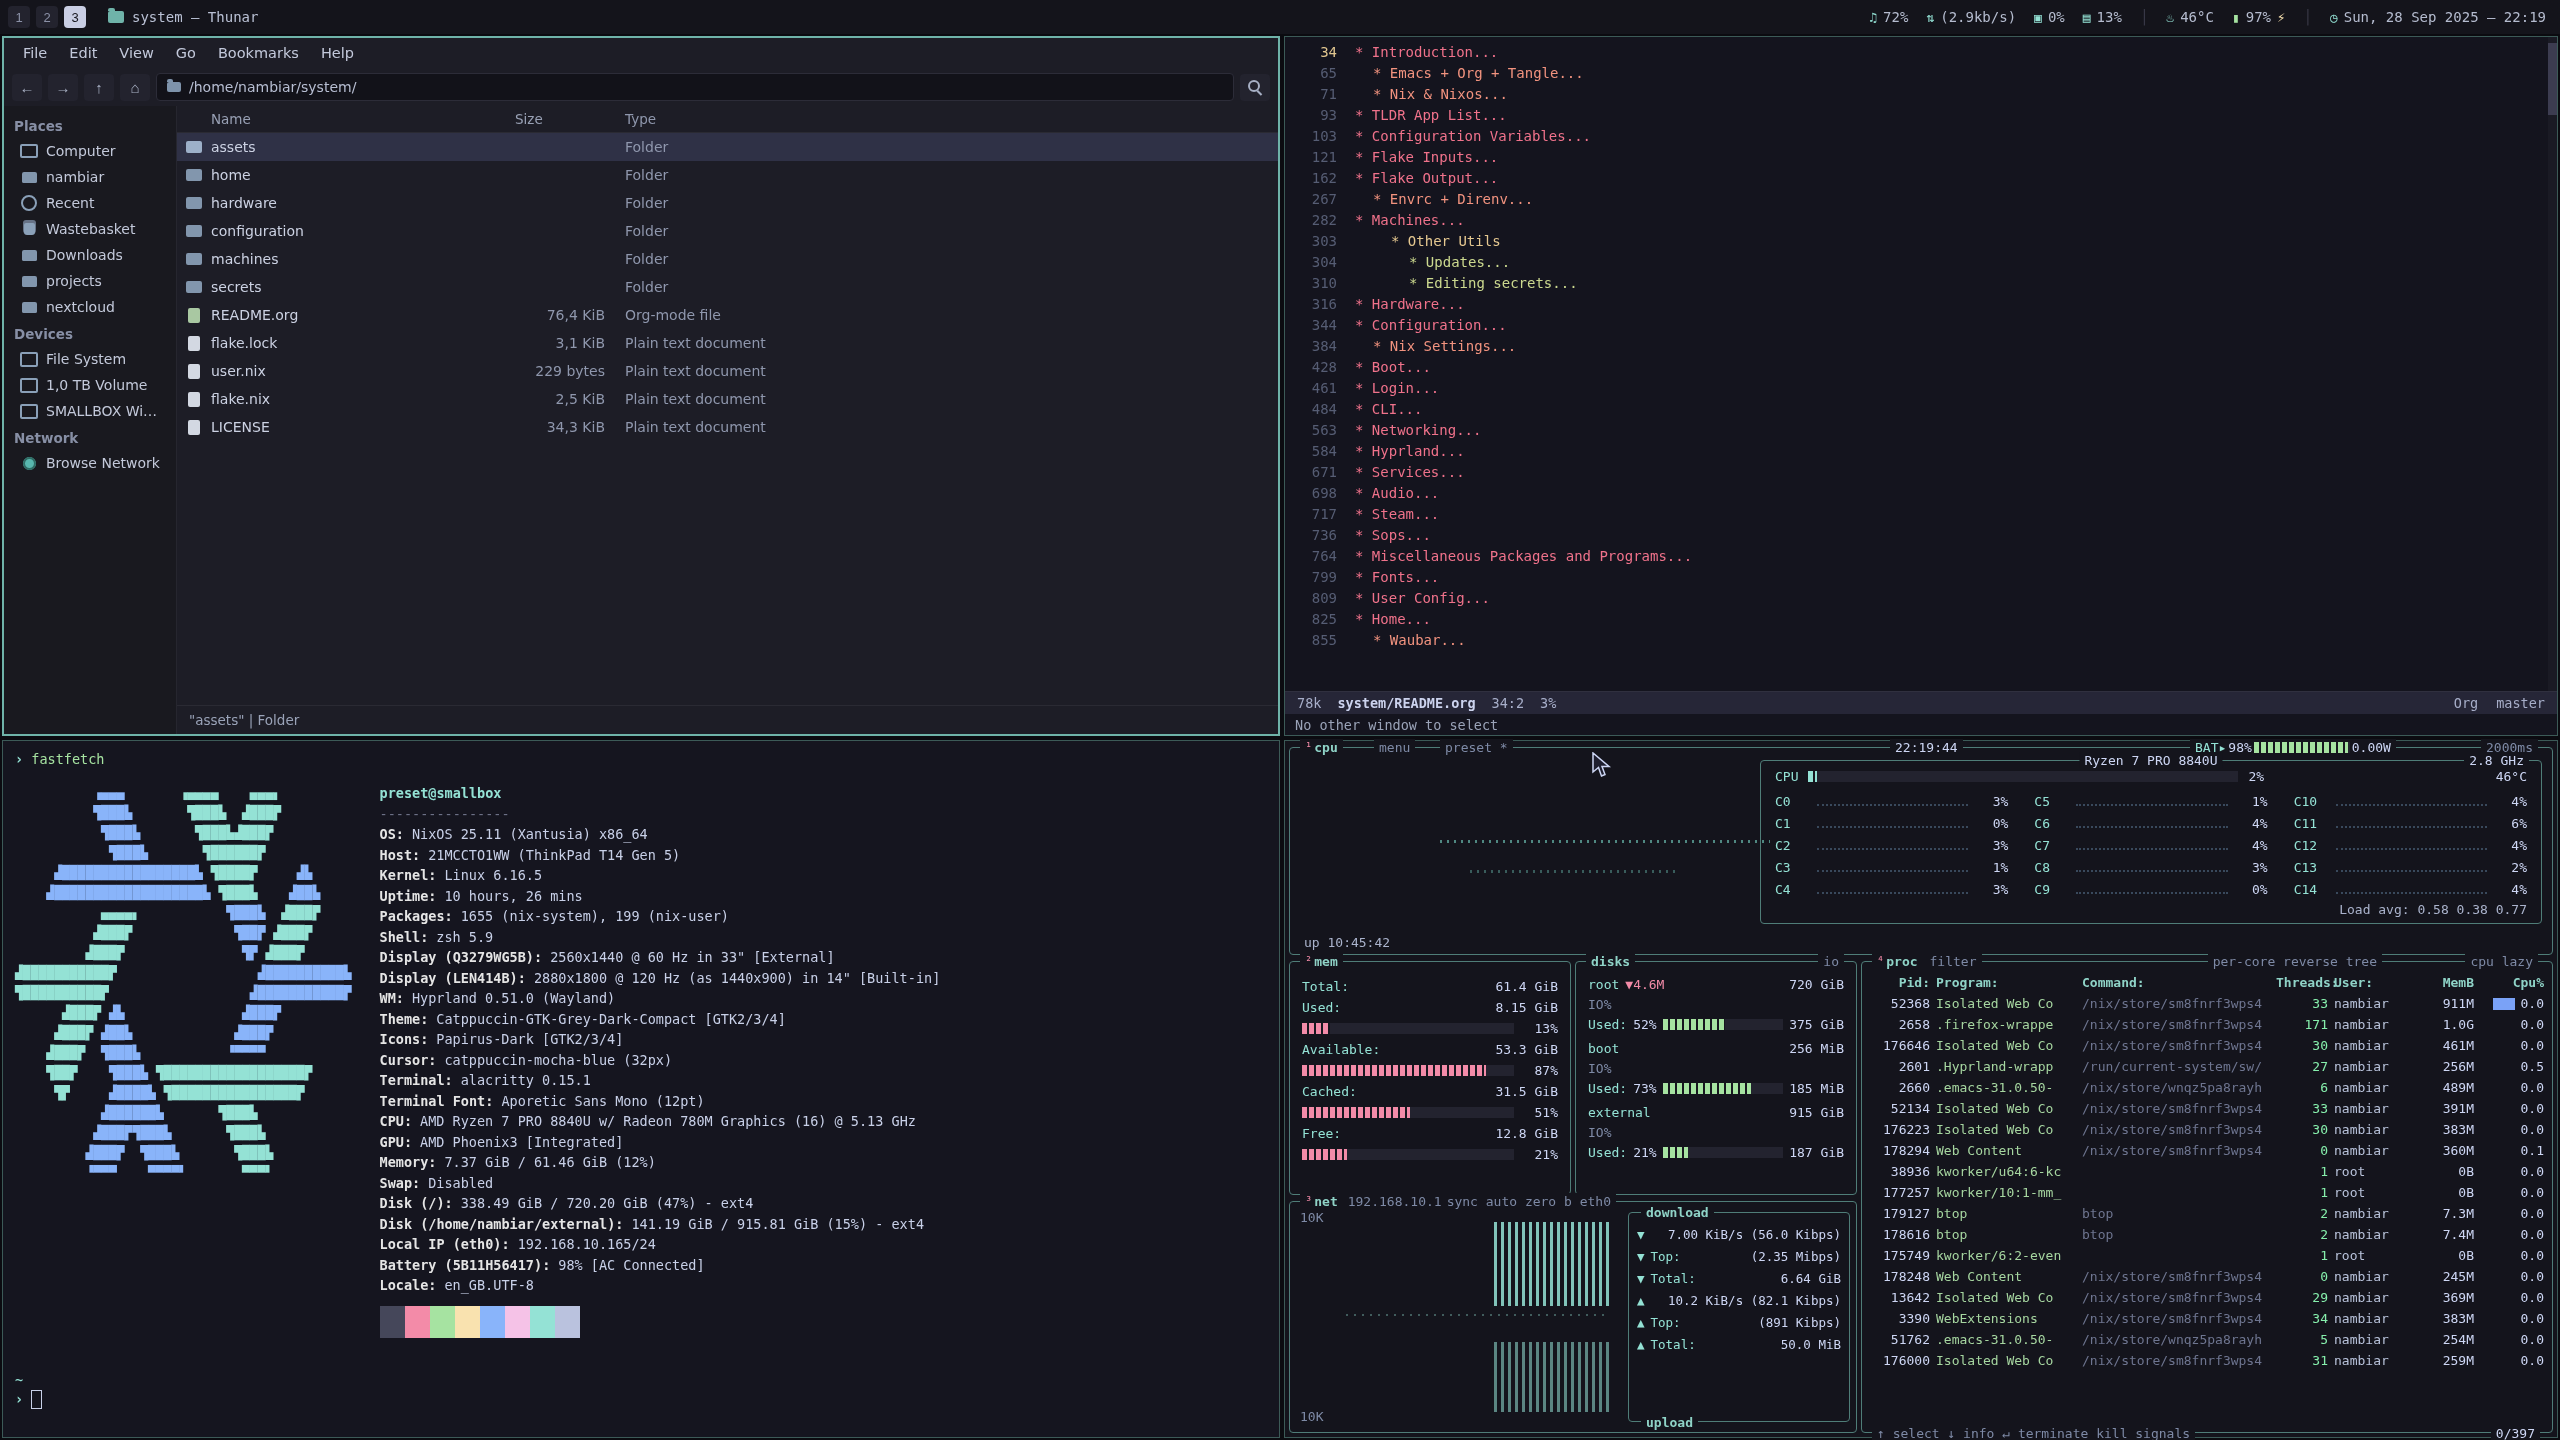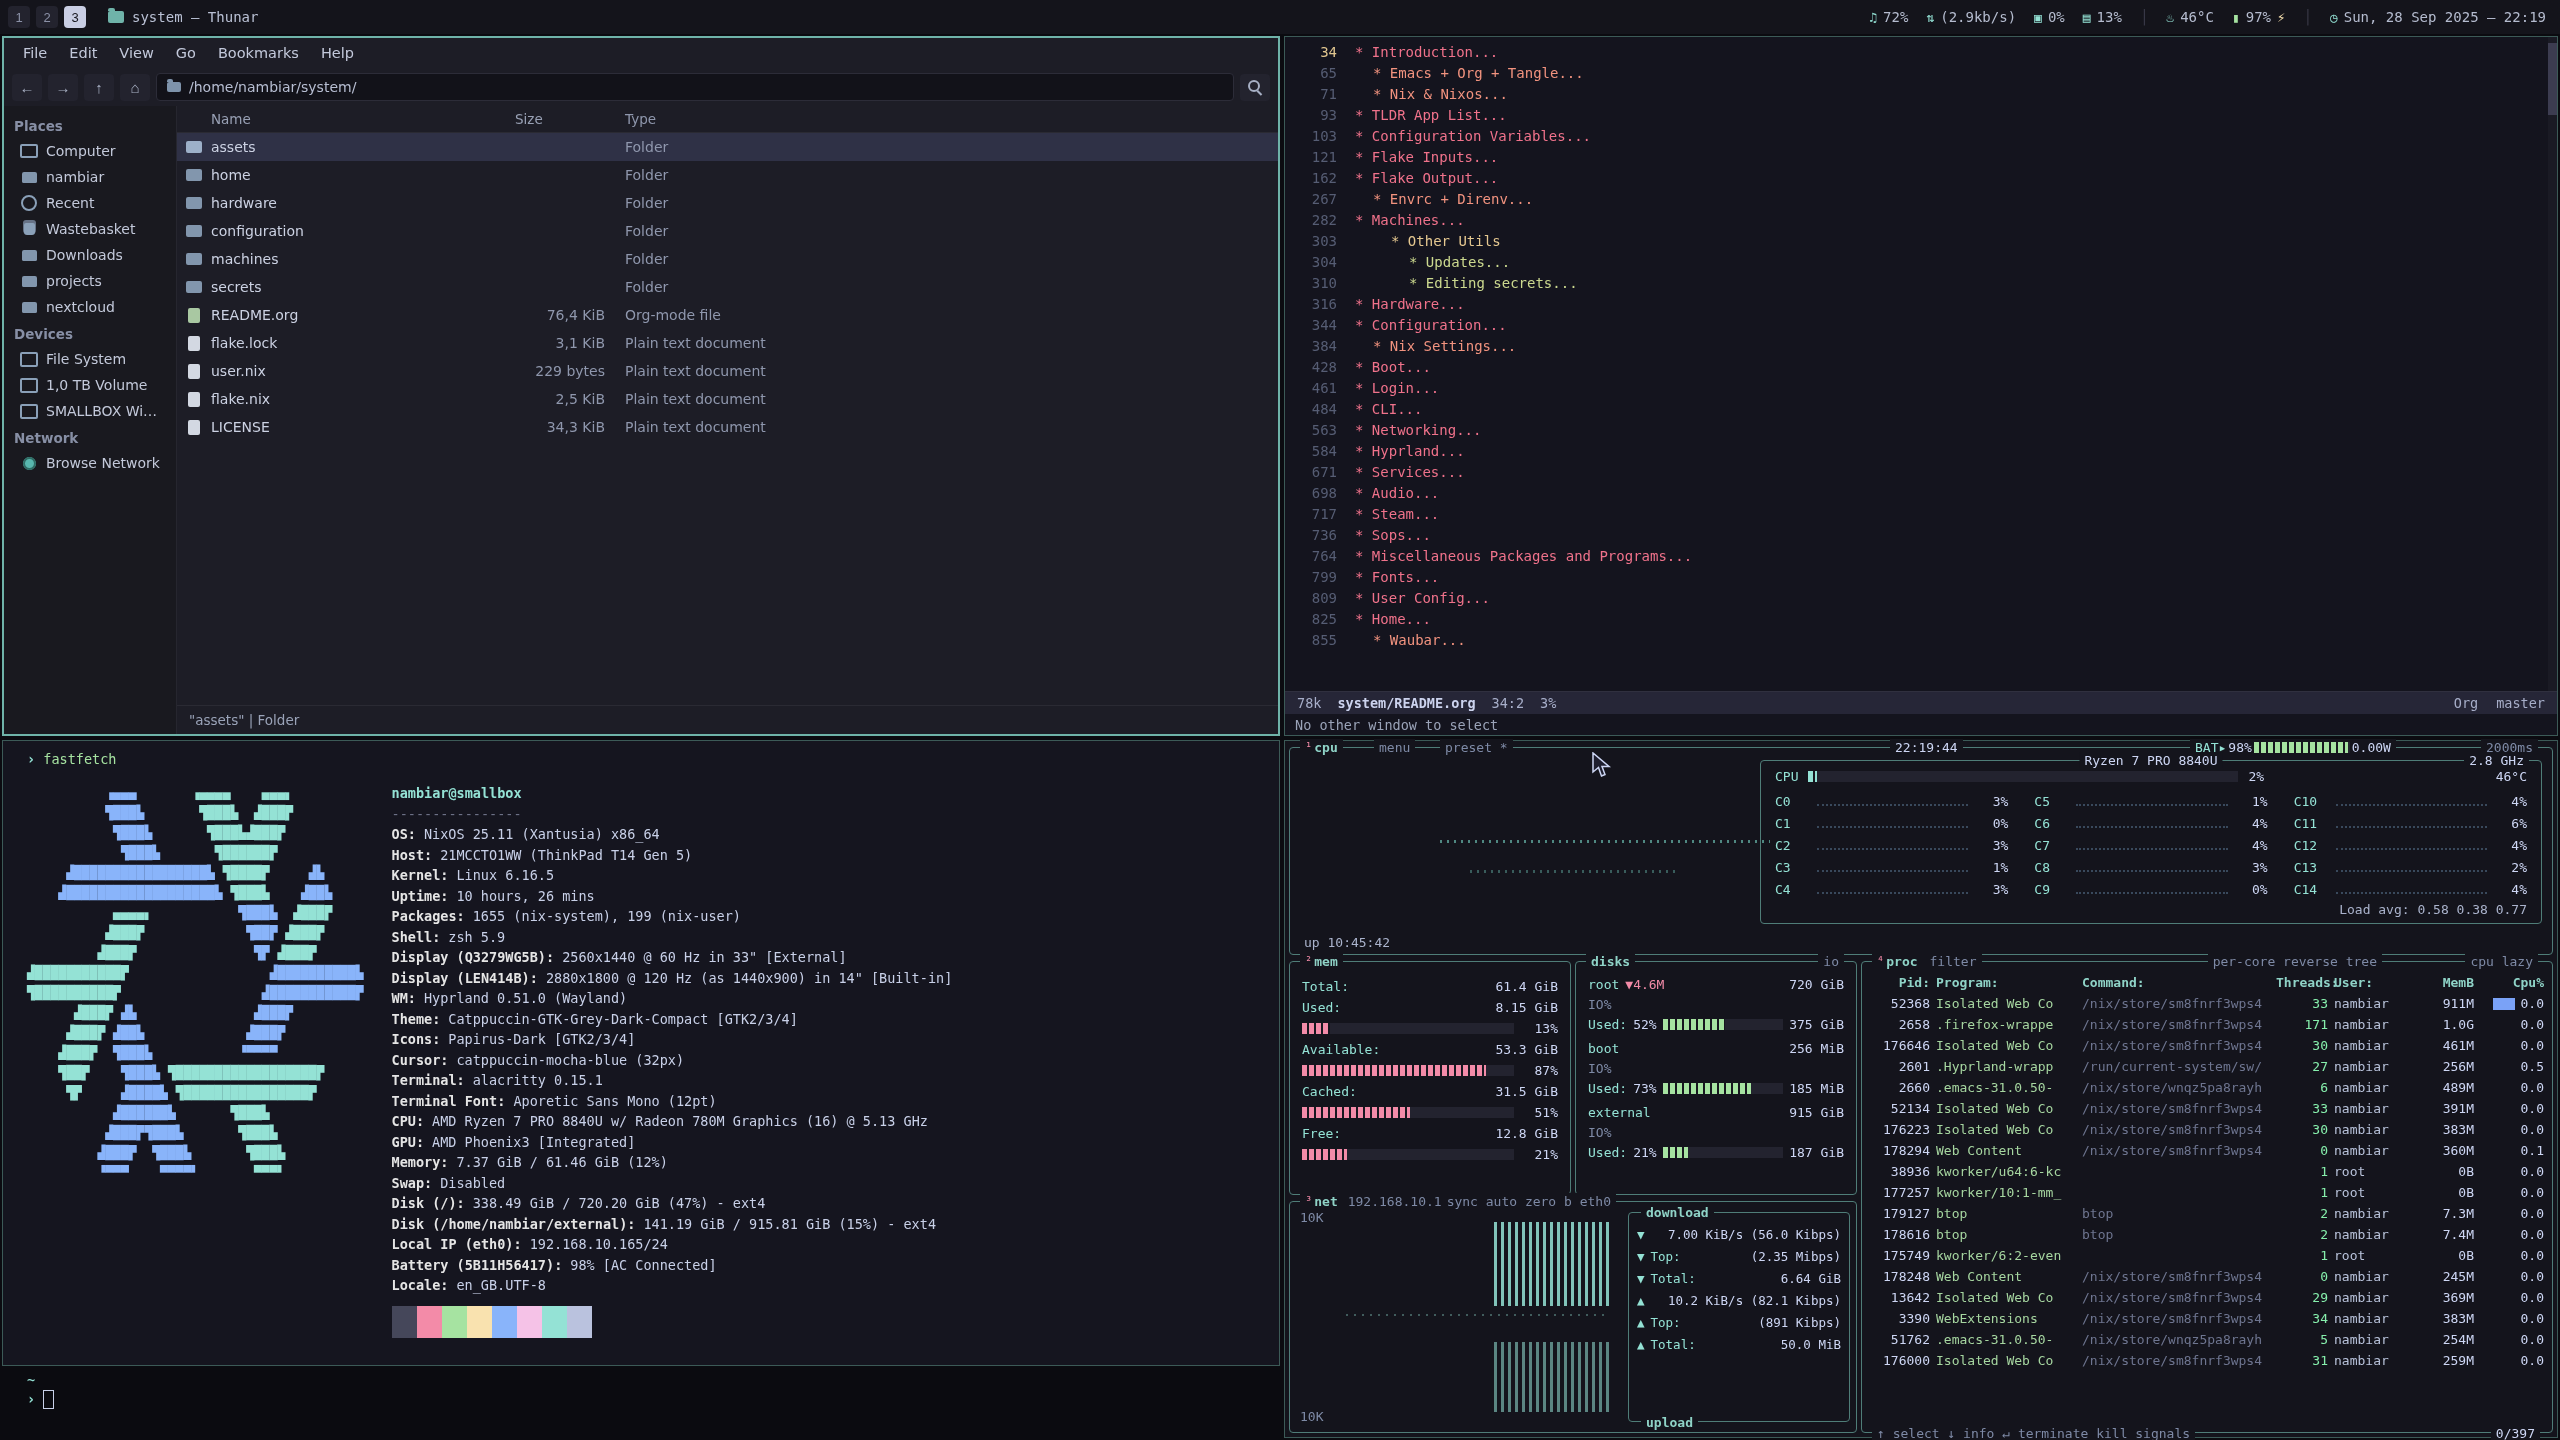--- a/index.html
+++ b/index.html
@@ -71,22 +71,22 @@
   .eline.d3 .etext{color:#ccd98f;padding-left:54px;}
   #escroll{position:absolute;right:0;top:0;width:9px;height:654px;background:#1a1a24;}
   #ethumb{margin-top:6px;height:72px;background:#3c3c50;}
   #modeline{position:absolute;left:0;right:0;top:654px;height:22px;background:#262637;border-top:1px solid #30303f;
     display:flex;align-items:center;padding:0 12px;font-size:13.5px;color:#a7aec9;gap:16px;}
   #modeline .mfile{color:#ccd3ee;font-weight:bold;}
   #modeline .mright{margin-left:auto;display:flex;gap:18px;}
   #echoarea{position:absolute;left:0;right:0;top:677px;height:22px;display:flex;align-items:center;
     padding:0 10px;color:#9aa3b8;font-size:13.5px;}
   
-  #term{left:2px;top:740px;width:1278px;height:626px;background:#15151f;border:1px solid #3c5a57;
-    font-family:"DejaVu Sans Mono",monospace;font-size:13.5px;color:#c8d0e8;padding:10px 0 0 24px;}
+  #term{left:2px;top:740px;width:1278px;height:698px;background:#15151f;border:1px solid #3c5a57;
+    font-family:"DejaVu Sans Mono",monospace;font-size:13.5px;color:#c8d0e8;padding:10px 0 0 12px;}
   .psym{color:#94e2d5;font-weight:bold;}
   .cmd{color:#a6e3a1;}
   #ff-row{display:flex;margin-top:16px;}
   #ff-logo{margin:0;line-height:20px;font-size:13px;white-space:pre;}
   .c-b{color:#89b4fa;}
   .c-t{color:#94e2d5;}
   #ff-info{margin-left:28px;line-height:20.5px;}
   #ff-title{color:#94e2d5;font-weight:bold;}
   #ff-sep{color:#6c7086;}
   .fkey{color:#e5e5e5;font-weight:bold;}
@@ -599,21 +599,21 @@
 </span><span class="c-t">     ▟███▛ </span><span class="c-b">▟██▙             ▟███▛
 </span><span class="c-t">    ▟███▛  </span><span class="c-b">▜███▙           ▝▀▀▀▀
 </span><span class="c-t">    ▜██▛    </span><span class="c-b">▜███▙ </span><span class="c-t">▜██████████████████▛
 </span><span class="c-t">     ▜▛     </span><span class="c-b">▟████▙ </span><span class="c-t">▜████████████████▛
 </span><span class="c-b">           ▟██████▙       </span><span class="c-t">▜███▙
 </span><span class="c-b">          ▟███▛▜███▙       </span><span class="c-t">▜███▙
 </span><span class="c-b">         ▟███▛  ▜███▙       </span><span class="c-t">▜███▙
 </span><span class="c-b">         ▝▀▀▀    ▀▀▀▀▘       </span><span class="c-t">▀▀▀▘
 </span></pre>
     <div id="ff-info">
-      <div id="ff-title">nambiar@smallbox</div>
+      <div id="ff-title">preset@smallbox</div>
       <div id="ff-sep">----------------</div>
       <div>
 
           <div class="fline">
             <span class="fkey">OS</span><span class="fval">NixOS 25.11 (Xantusia) x86_64</span>
           </div>
 
           <div class="fline">
             <span class="fkey">Host</span><span class="fval">21MCCTO1WW (ThinkPad T14 Gen 5)</span>
           </div>

